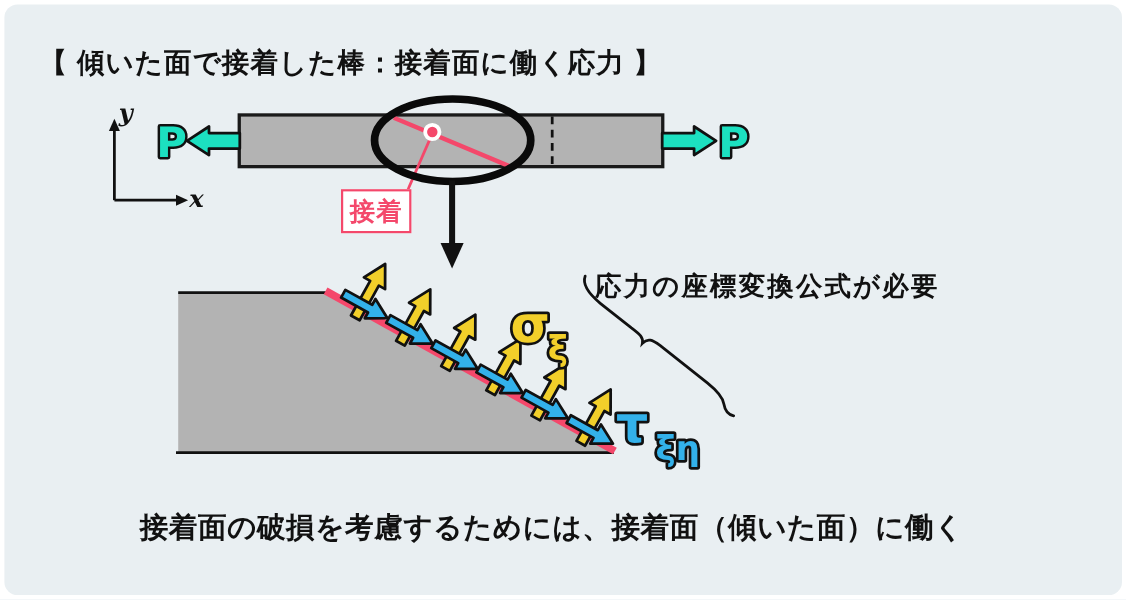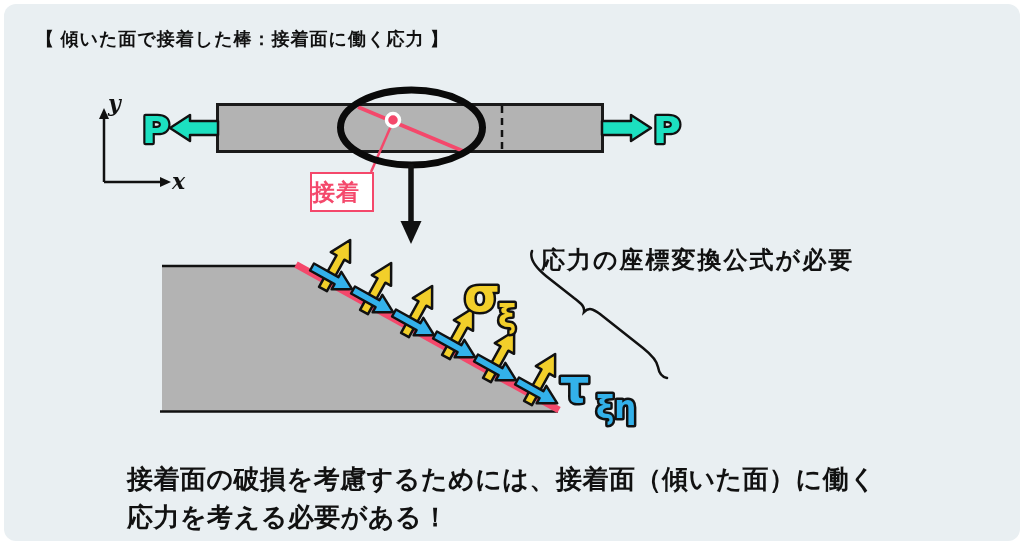--- a/index.html
+++ b/index.html
@@ -8,32 +8,32 @@
     font-family:"Liberation Sans","DejaVu Sans",sans-serif;overflow:hidden;
   }
   .card{
     position:absolute;left:4px;top:4px;width:1016px;height:537px;
     background:#e9eff2;border-radius:12px;
   }
   .layer{position:absolute;left:0;top:0;width:1024px;height:545px;}
   svg.layer{z-index:1;}
   .txt{position:absolute;z-index:2;color:#111;font-weight:700;}
   .title{
-    left:36px;top:27px;font-size:18px;letter-spacing:1px;white-space:nowrap;font-family:Liberation Serif, serif;
+    left:36px;top:40px;font-size:25px;letter-spacing:1px;white-space:nowrap;
   }
   .note{
     left:541px;top:244px;font-size:24px;letter-spacing:2px;white-space:nowrap;
   }
   .caption{
     left:127px;top:460px;font-size:26px;line-height:38px;letter-spacing:0.5px;white-space:nowrap;
   }
   .bond-label{
     position:absolute;z-index:3;left:310px;top:172px;width:60px;height:36px;
     background:#ffffff;border:2.5px solid #f4486b;color:#f4486b;
-    font-size:23px;font-weight:700;display:flex;align-items:center;
+    font-size:23px;font-weight:700;display:flex;align-items:center;justify-content:center;
     letter-spacing:1px;
   }
   .axis-label{
     position:absolute;z-index:2;color:#111;font-size:22px;font-weight:700;
     font-style:italic;font-family:"DejaVu Serif",serif;
   }
   .axis-x{left:172px;top:168px;}
   .axis-y{left:108px;top:90px;}
   text.pload{
     font-family:"DejaVu Sans",sans-serif;font-weight:700;font-size:38px;
@@ -126,14 +126,13 @@
   <span>接着</span>
 </div>
 
 <div class="axis-label axis-y">y</div>
 <div class="axis-label axis-x">x</div>
 
 <div class="txt note">応力の座標変換公式が必要</div>
 
 <div class="txt caption">
   <div>接着面の破損を考慮するためには、接着面（傾いた面）に働く</div>
-  <div>応力を考える必要がある！</div>
 </div>
 
 </body></html>

